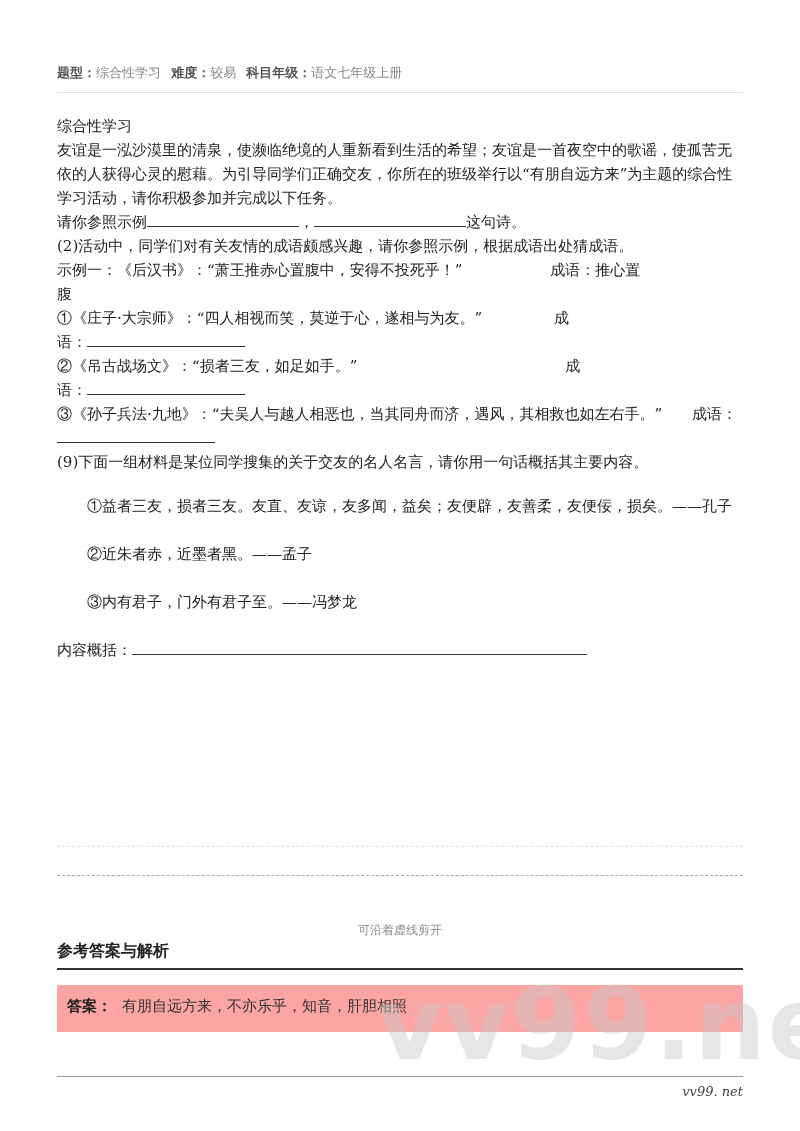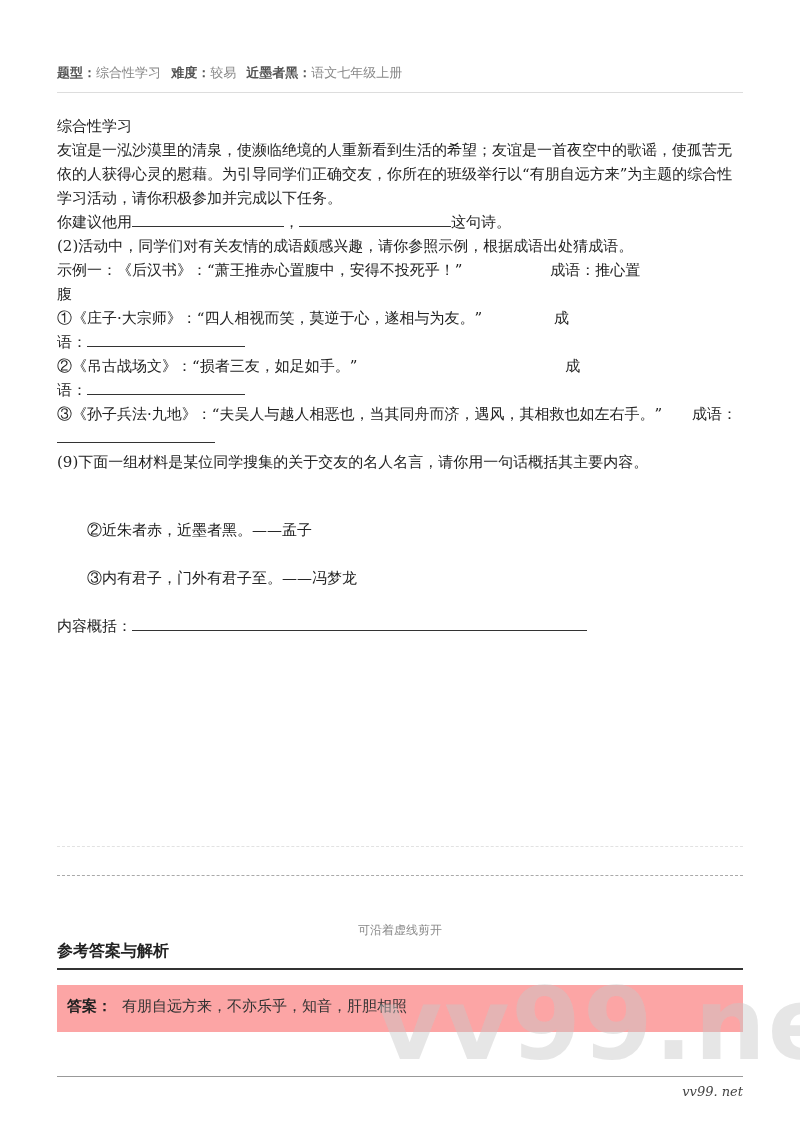--- a/index.html
+++ b/index.html
@@ -156,29 +156,29 @@
     }
   </style>
 </head>
 <body>
 
 <div class="page">
 
   <div class="meta-row">
     <span class="lbl">题型：</span><span class="val">综合性学习</span>
     <span class="lbl">难度：</span><span class="val">较易</span>
-    <span class="lbl">近墨者黑：</span><span class="val">语文七年级上册</span>
+    <span class="lbl">科目年级：</span><span class="val">语文七年级上册</span>
   </div>
   <div class="top-rule"></div>
 
   <div class="question">
     <p>综合性学习</p>
     <p>友谊是一泓沙漠里的清泉，使濒临绝境的人重新看到生活的希望；友谊是一首夜空中的歌谣，使孤苦无依的人获得心灵的慰藉。为引导同学们正确交友，你所在的班级举行以“有朋自远方来”为主题的综合性学习活动，请你积极参加并完成以下任务。</p>
     <p>
-      <span>你建议他用</span><span class="blank b150"></span><span>，</span><span class="blank b150"></span><span>这句诗。</span>
+      <span>请你参照示例</span><span class="blank b150"></span><span>，</span><span class="blank b150"></span><span>这句诗。</span>
     </p>
     <p>(2)活动中，同学们对有关友情的成语颇感兴趣，请你参照示例，根据成语出处猜成语。</p>
     <p>
       <span>示例一：《后汉书》：“萧王推赤心置腹中，安得不投死乎！”</span><span class="right-gap" style="width:88px"></span><span>成语：推心置</span>
     </p>
     <p>腹</p>
 
     <p>
       <span>①《庄子·大宗师》：“四人相视而笑，莫逆于心，遂相与为友。”</span><span class="right-gap" style="width:72px"></span><span>成</span>
     </p>
@@ -192,20 +192,21 @@
     <p>
       <span>语：</span><span class="blank b158"></span>
     </p>
 
     <p>
       <span>③《孙子兵法·九地》：“夫吴人与越人相恶也，当其同舟而济，遇风，其相救也如左右手。”</span><span class="right-gap" style="width:30px"></span><span>成语：</span><span class="blank b158"></span>
     </p>
 
     <p>(9)下面一组材料是某位同学搜集的关于交友的名人名言，请你用一句话概括其主要内容。</p>
     <div class="sp-20"></div>
+    <p class="quote-item">①益者三友，损者三友。友直、友谅，友多闻，益矣；友便辟，友善柔，友便佞，损矣。——孔子</p>
     <div class="sp-24"></div>
     <p class="quote-item">②近朱者赤，近墨者黑。——孟子</p>
     <div class="sp-24"></div>
     <p class="quote-item">③内有君子，门外有君子至。——冯梦龙</p>
     <div class="sp-24"></div>
     <p>
       <span>内容概括：</span><span class="blank b455"></span>
     </p>
   </div>
 

